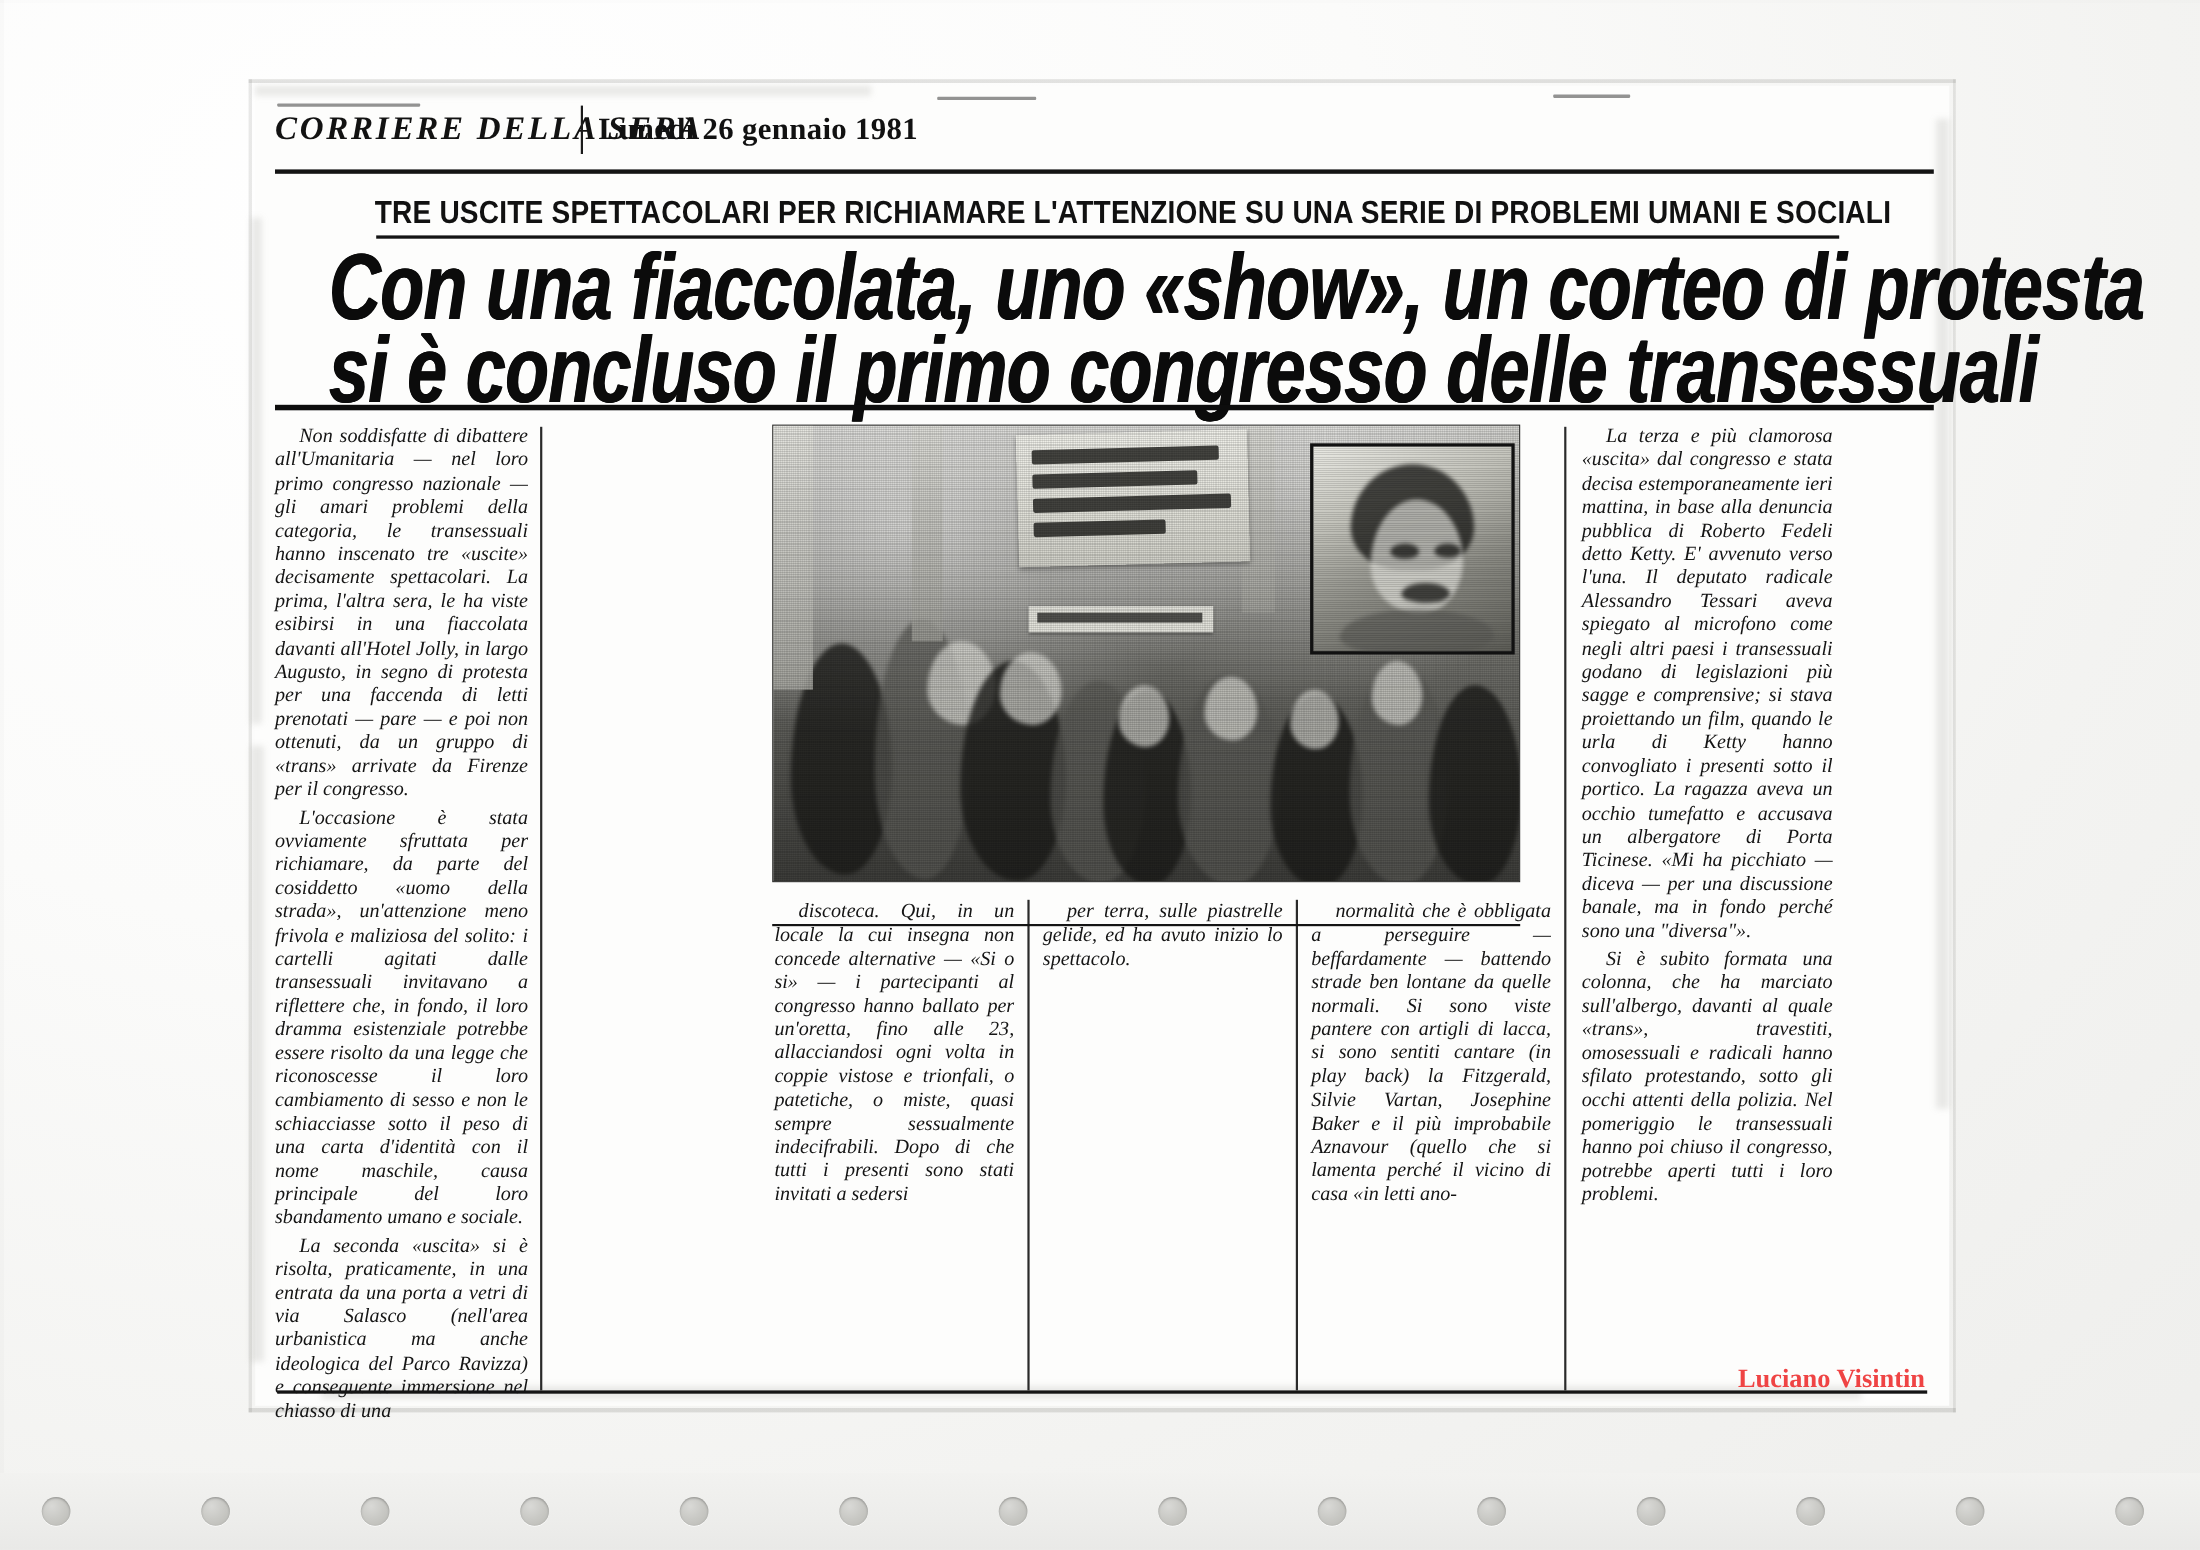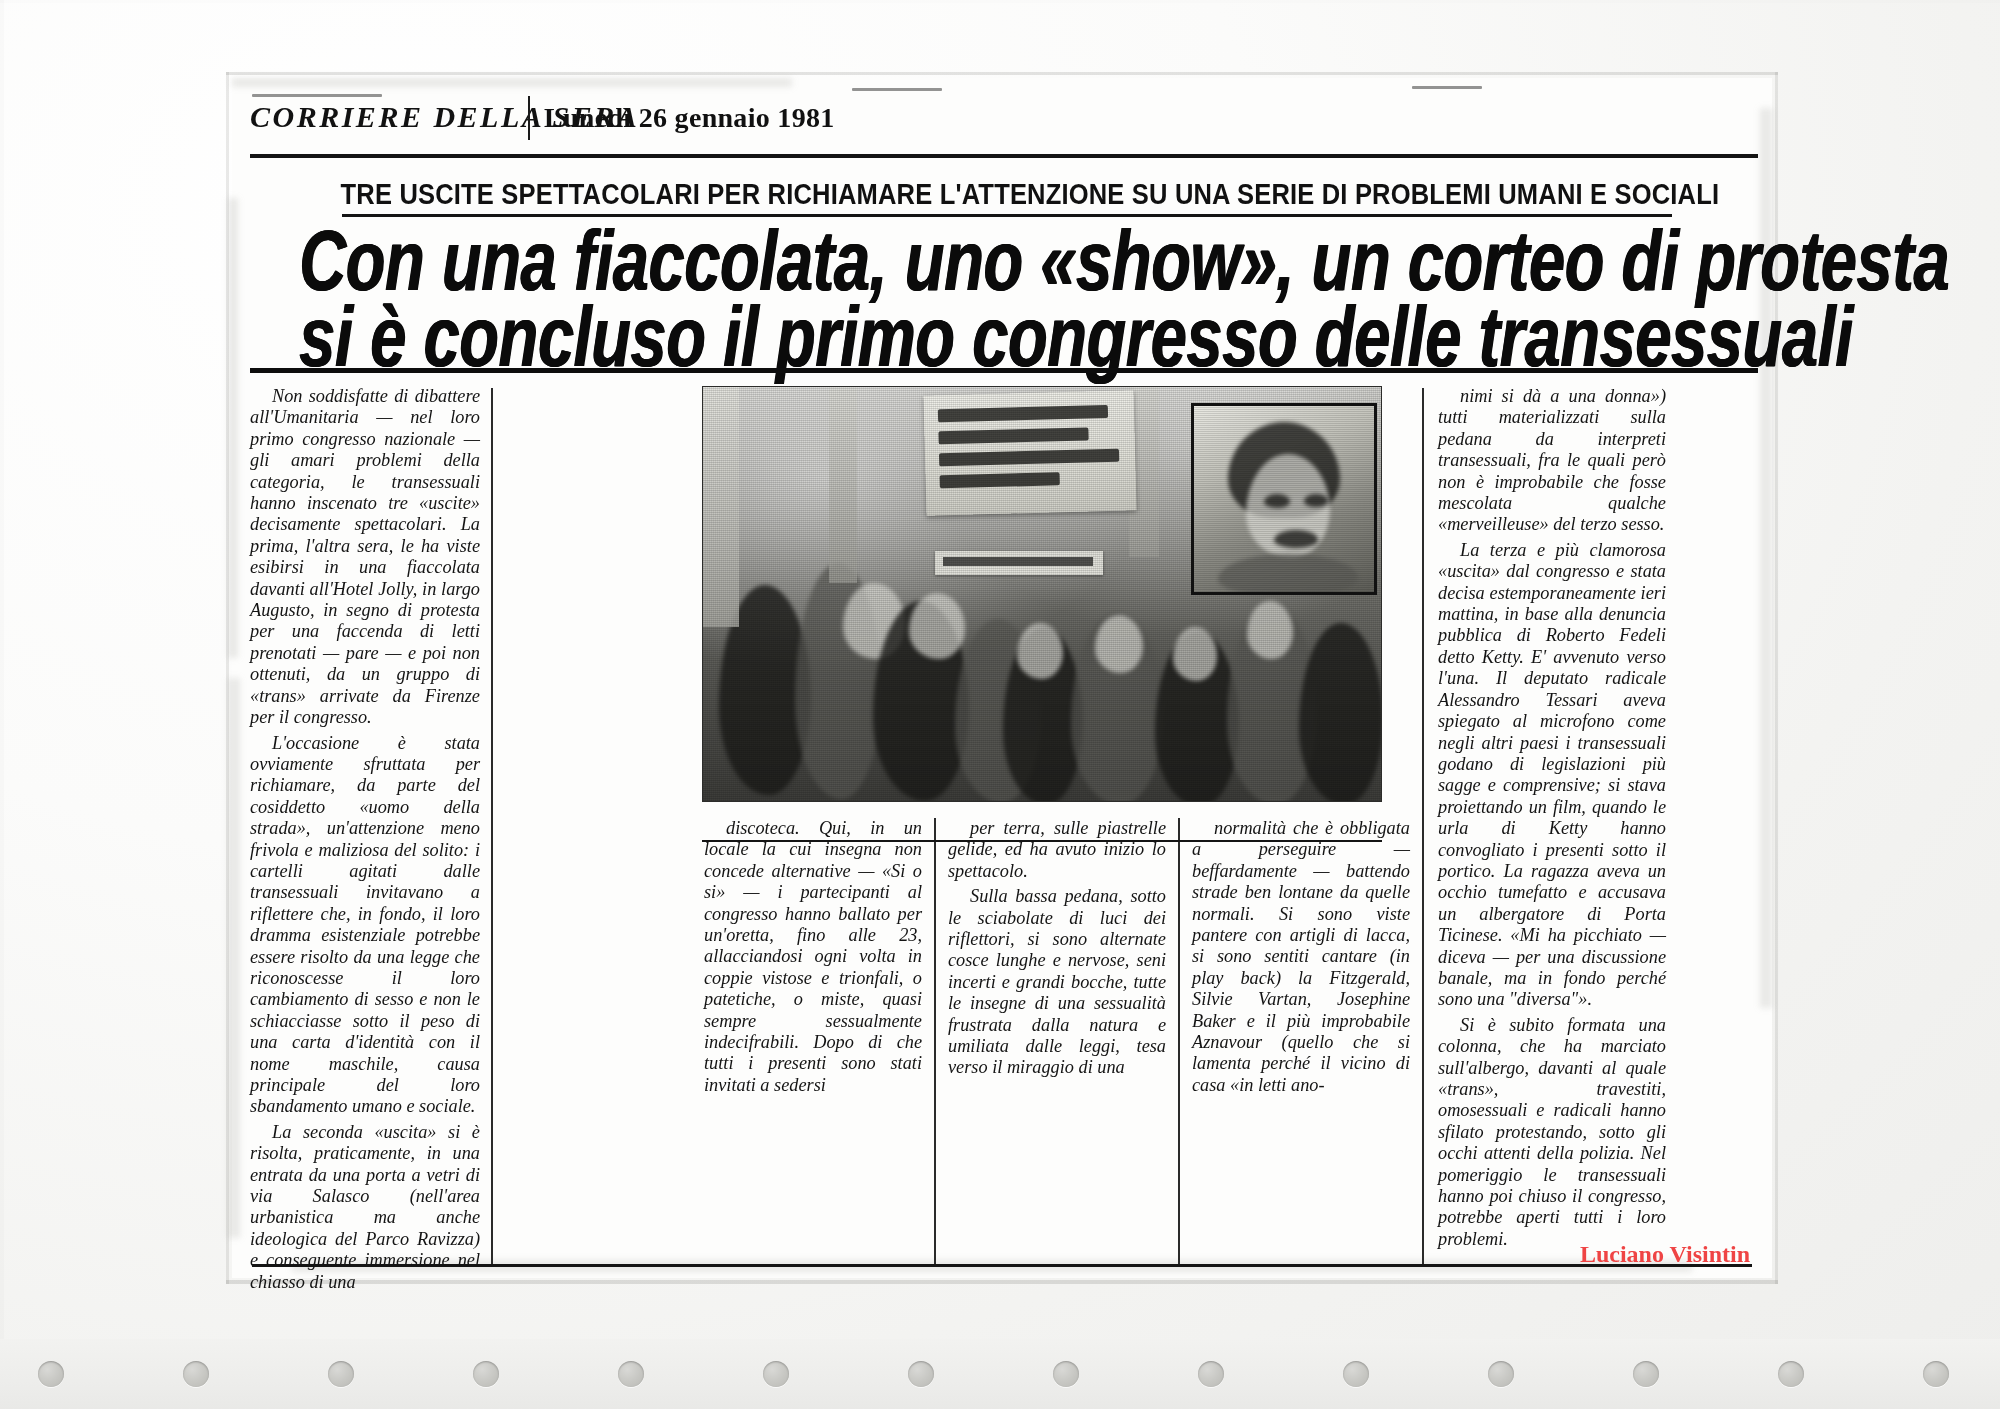--- a/index.html
+++ b/index.html
@@ -343,31 +343,29 @@
     </div>
     <div class="vrule" style="left:249px; top:2px; height:876px;"></div>
 
     <div class="col" id="col2" style="left:462px; top:432px; width:218px;">
       <p>discoteca. Qui, in un locale la cui insegna non concede alternative — «Si o si» — i partecipanti al congresso hanno ballato per un'oretta, fino alle 23, allacciandosi ogni volta in coppie vistose e trionfali, o patetiche, o miste, quasi sempre sessualmente indecifrabili. Dopo di che tutti i presenti sono stati invitati a sedersi</p>
     </div>
     <div class="vrule" style="left:692px; top:432px; height:446px;"></div>
 
     <div class="col" id="col3" style="left:706px; top:432px; width:218px;">
       <p>per terra, sulle piastrelle gelide, ed ha avuto inizio lo spettacolo.</p>
-      <p>Sulla bassa pedana, sotto le sciabolate di luci dei riflettori, si sono alternate cosce lunghe e nervose, seni incerti e grandi bocche, tutte le insegne di una sessualità frustrata dalla natura e umiliata dalle leggi, tesa verso il miraggio di una</p>
     </div>
     <div class="vrule" style="left:936px; top:432px; height:446px;"></div>
 
     <div class="col" id="col4" style="left:950px; top:432px; width:218px;">
       <p>normalità che è obbligata a perseguire — beffardamente — battendo strade ben lontane da quelle normali. Si sono viste pantere con artigli di lacca, si sono sentiti cantare (in play back) la Fitzgerald, Silvie Vartan, Josephine Baker e il più improbabile Aznavour (quello che si lamenta perché il vicino di casa «in letti ano-</p>
     </div>
     <div class="vrule" style="left:1180px; top:2px; height:876px;"></div>
 
     <div class="col" id="col5" style="left:1196px; width:228px;">
-      <p>nimi si dà a una donna») tutti materializzati sulla pedana da interpreti transessuali, fra le quali però non è improbabile che fosse mescolata qualche «merveilleuse» del terzo sesso.</p>
       <p>La terza e più clamorosa «uscita» dal congresso e stata decisa estemporaneamente ieri mattina, in base alla denuncia pubblica di Roberto Fedeli detto Ketty. E' avvenuto verso l'una. Il deputato radicale Alessandro Tessari aveva spiegato al microfono come negli altri paesi i transessuali godano di legislazioni più sagge e comprensive; si stava proiettando un film, quando le urla di Ketty hanno convogliato i presenti sotto il portico. La ragazza aveva un occhio tumefatto e accusava un albergatore di Porta Ticinese. «Mi ha picchiato — diceva — per una discussione banale, ma in fondo perché sono una "diversa"».</p>
       <p>Si è subito formata una colonna, che ha marciato sull'albergo, davanti al quale «trans», travestiti, omosessuali e radicali hanno sfilato protestando, sotto gli occhi attenti della polizia. Nel pomeriggio le transessuali hanno poi chiuso il congresso, potrebbe aperti tutti i loro problemi.</p>
     </div>
 
     <div id="byline">Luciano Visintin</div>
   </div>
 
   <div id="photo-block">
     <div id="photo">
 

